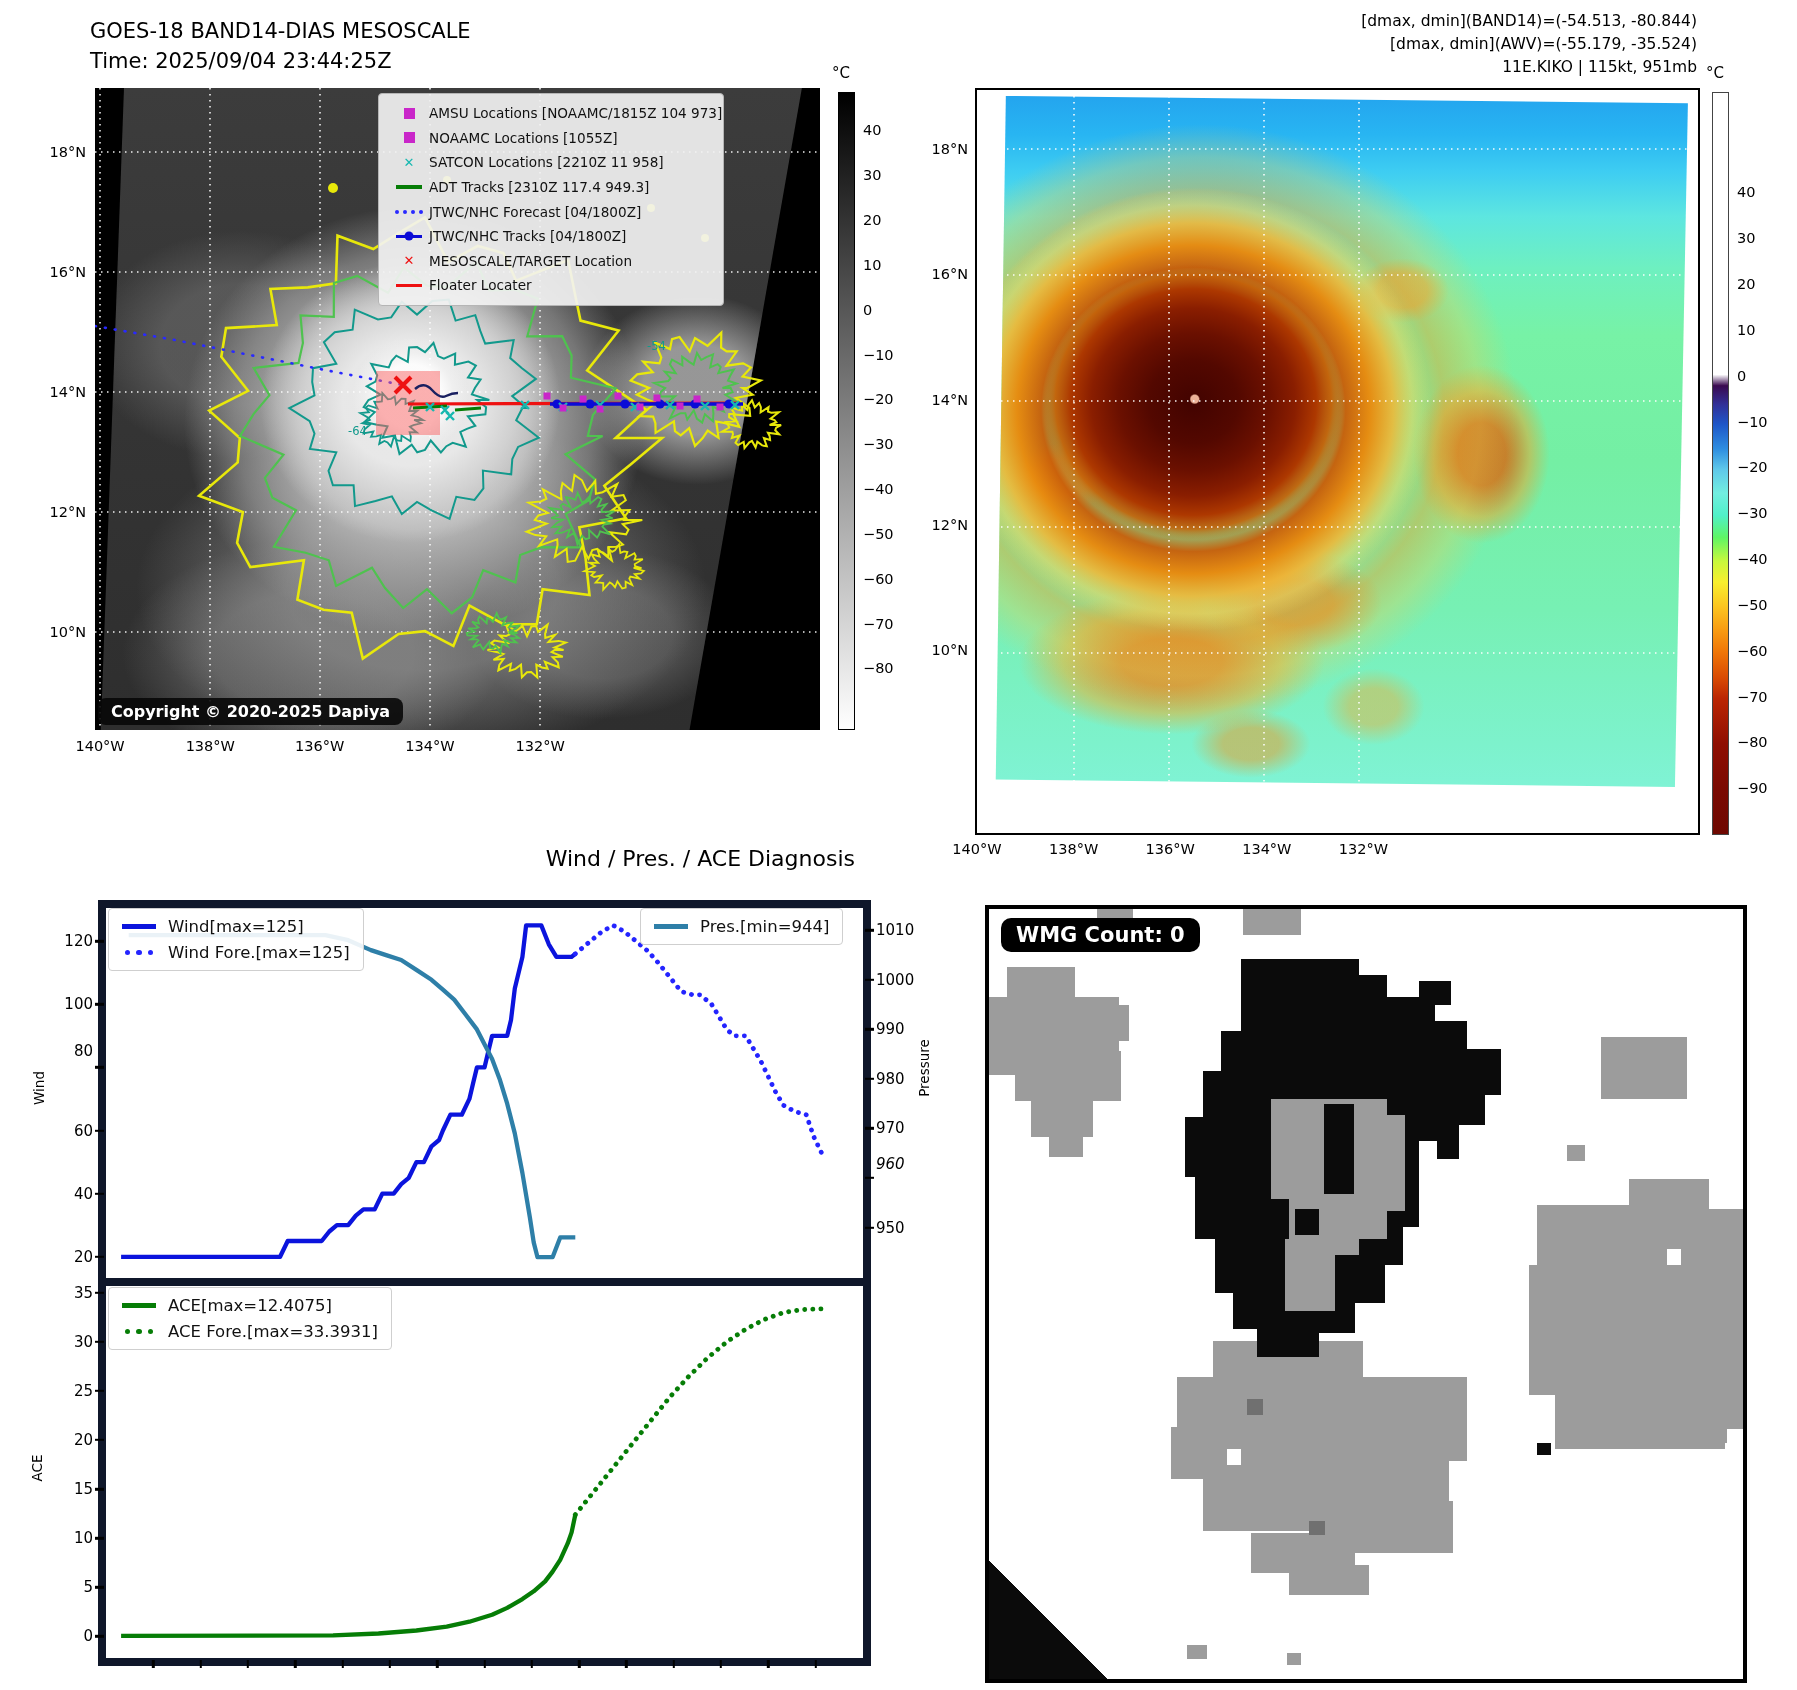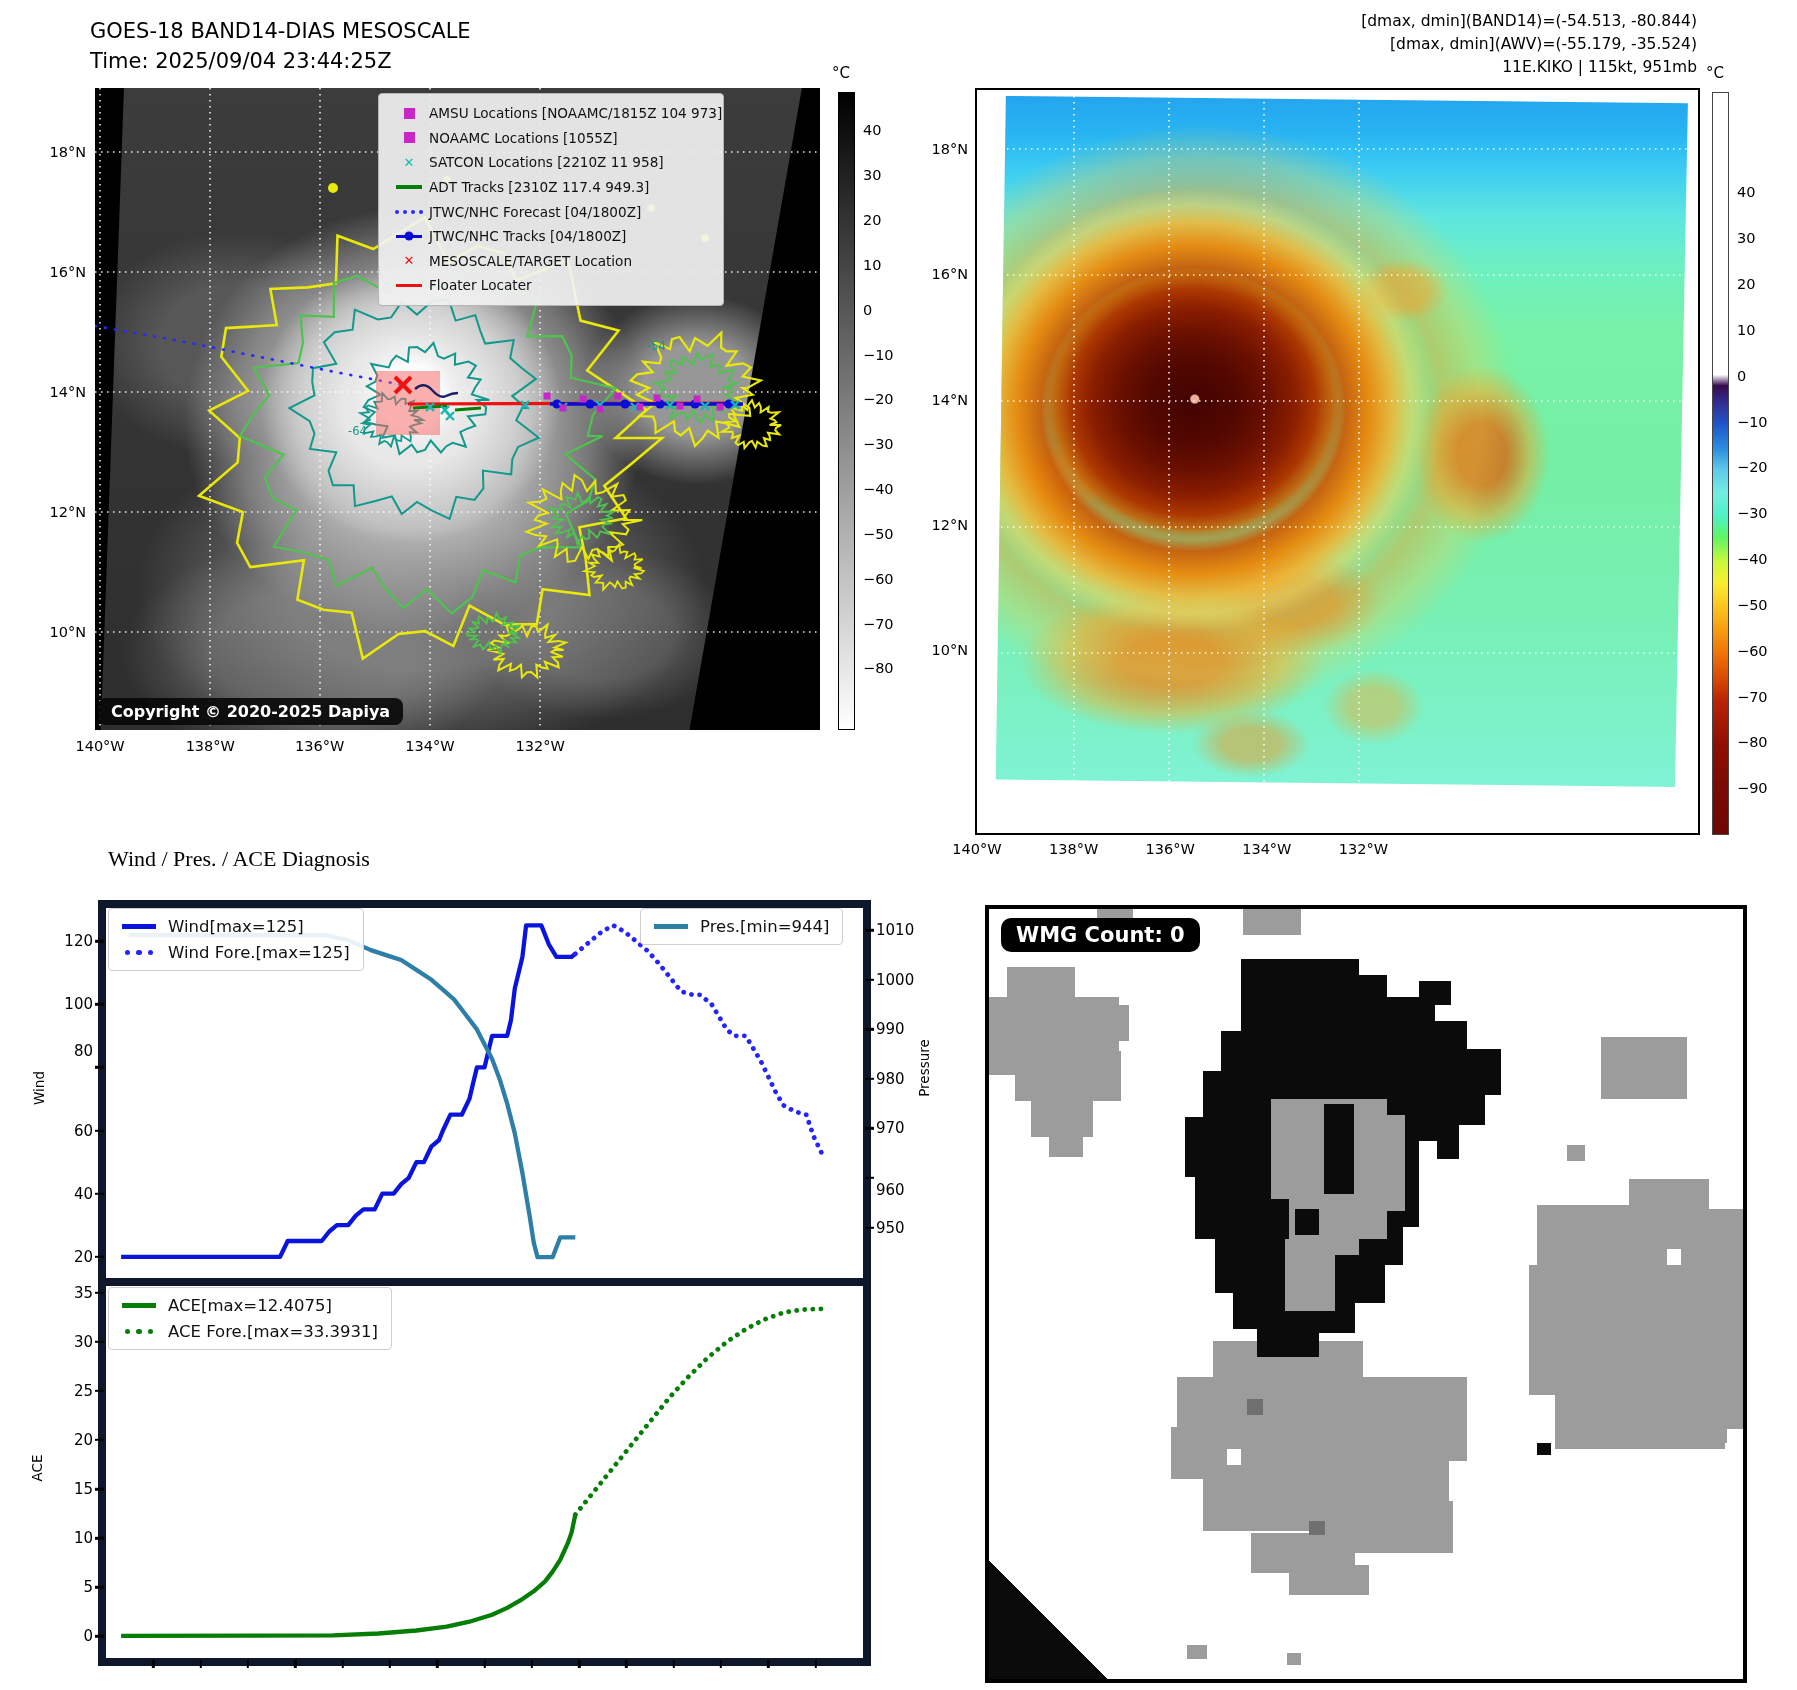--- a/index.html
+++ b/index.html
@@ -60,21 +60,21 @@
       radial-gradient(ellipse 180px 85px at 27% 77%, rgba(232,120,18,.75) 0 28%, rgba(242,170,40,.5) 60%, rgba(242,180,60,0) 85%),
       radial-gradient(ellipse 110px 65px at 44% 69%, rgba(235,130,22,.6) 0 35%, rgba(240,170,50,0) 80%),
       radial-gradient(ellipse 80px 105px at 70% 49%, rgba(214,95,12,.8) 0 30%, rgba(238,160,40,.5) 60%, rgba(238,170,60,0) 85%),
       radial-gradient(ellipse 55px 38px at 59% 27%, rgba(240,165,45,.55) 0 45%, rgba(240,175,60,0) 85%),
       radial-gradient(ellipse 60px 40px at 12% 52%, rgba(242,195,70,.5) 0 45%, rgba(242,195,70,0) 85%),
       radial-gradient(ellipse 70px 40px at 38% 88%, rgba(238,150,35,.5) 0 40%, rgba(238,160,50,0) 85%),
       radial-gradient(ellipse 60px 45px at 55% 83%, rgba(240,170,50,.45) 0 40%, rgba(240,170,60,0) 85%),
       linear-gradient(180deg,#23a2ee 0%,#28b5f2 6%,#3ecdf2 11%,#5de6e0 17%,#6ef0c0 24%,#77f2a6 33%,#74efa4 50%,#77f0b4 70%,#7df2cc 88%,#82f4de 100%);}
   #map2 svg{position:absolute;inset:0;pointer-events:none;}
   
-  #suptitle{left:108px;top:846px;width:757px;text-align:left;font-size:22px;font-family:Liberation Serif, serif;}
+  #suptitle{left:98px;top:846px;width:757px;text-align:right;font-size:22px;}
   .chart{position:absolute;border:8px solid #0f172a;background:#fff;box-sizing:content-box;}
   #wind-chart{left:98px;top:900px;width:757px;height:374px;}
   #ace-chart{left:98px;top:1278px;width:757px;height:372px;}
   .chart svg{position:absolute;inset:0;overflow:visible;}
   .tickl{position:absolute;font-size:15px;}
   .tickl.left{left:-13px;transform:translate(-100%,-50%);}
   .tickl.right{left:calc(100% + 13px);transform:translateY(-50%);}
   .tmark{position:absolute;background:#000;}
   .tmark.left{width:9px;height:2.4px;left:-11px;transform:translateY(-50%);}
   .tmark.right{width:9px;height:2.4px;left:100%;margin-left:2px;transform:translateY(-50%);}
@@ -345,21 +345,21 @@
     <div class="tickl right" style="top: 22.2914px;">1010</div>
     <div class="tmark right" style="top: 71.8278px;"></div>
     <div class="tickl right" style="top: 71.8278px;">1000</div>
     <div class="tmark right" style="top: 121.364px;"></div>
     <div class="tickl right" style="top: 121.364px;">990</div>
     <div class="tmark right" style="top: 170.901px;"></div>
     <div class="tickl right" style="top: 170.901px;">980</div>
     <div class="tmark right" style="top: 220.437px;"></div>
     <div class="tickl right" style="top: 220.437px;">970</div>
     <div class="tmark right" style="top: 269.974px;"></div>
-    <div class="tickl right" style="top: 282px;">960</div>
+    <div class="tickl right" style="top: 256px; font-style: italic;">960</div>
     <div class="tmark right" style="top: 319.51px;"></div>
     <div class="tickl right" style="top: 319.51px;">950</div>
     <div class="tmark bottom" style="left: 6.25%;"></div>
     <div class="tmark bottom" style="left: 12.5%;"></div>
     <div class="tmark bottom" style="left: 18.75%;"></div>
     <div class="tmark bottom" style="left: 25%;"></div>
     <div class="tmark bottom" style="left: 31.25%;"></div>
     <div class="tmark bottom" style="left: 37.5%;"></div>
     <div class="tmark bottom" style="left: 43.75%;"></div>
     <div class="tmark bottom" style="left: 50%;"></div>

